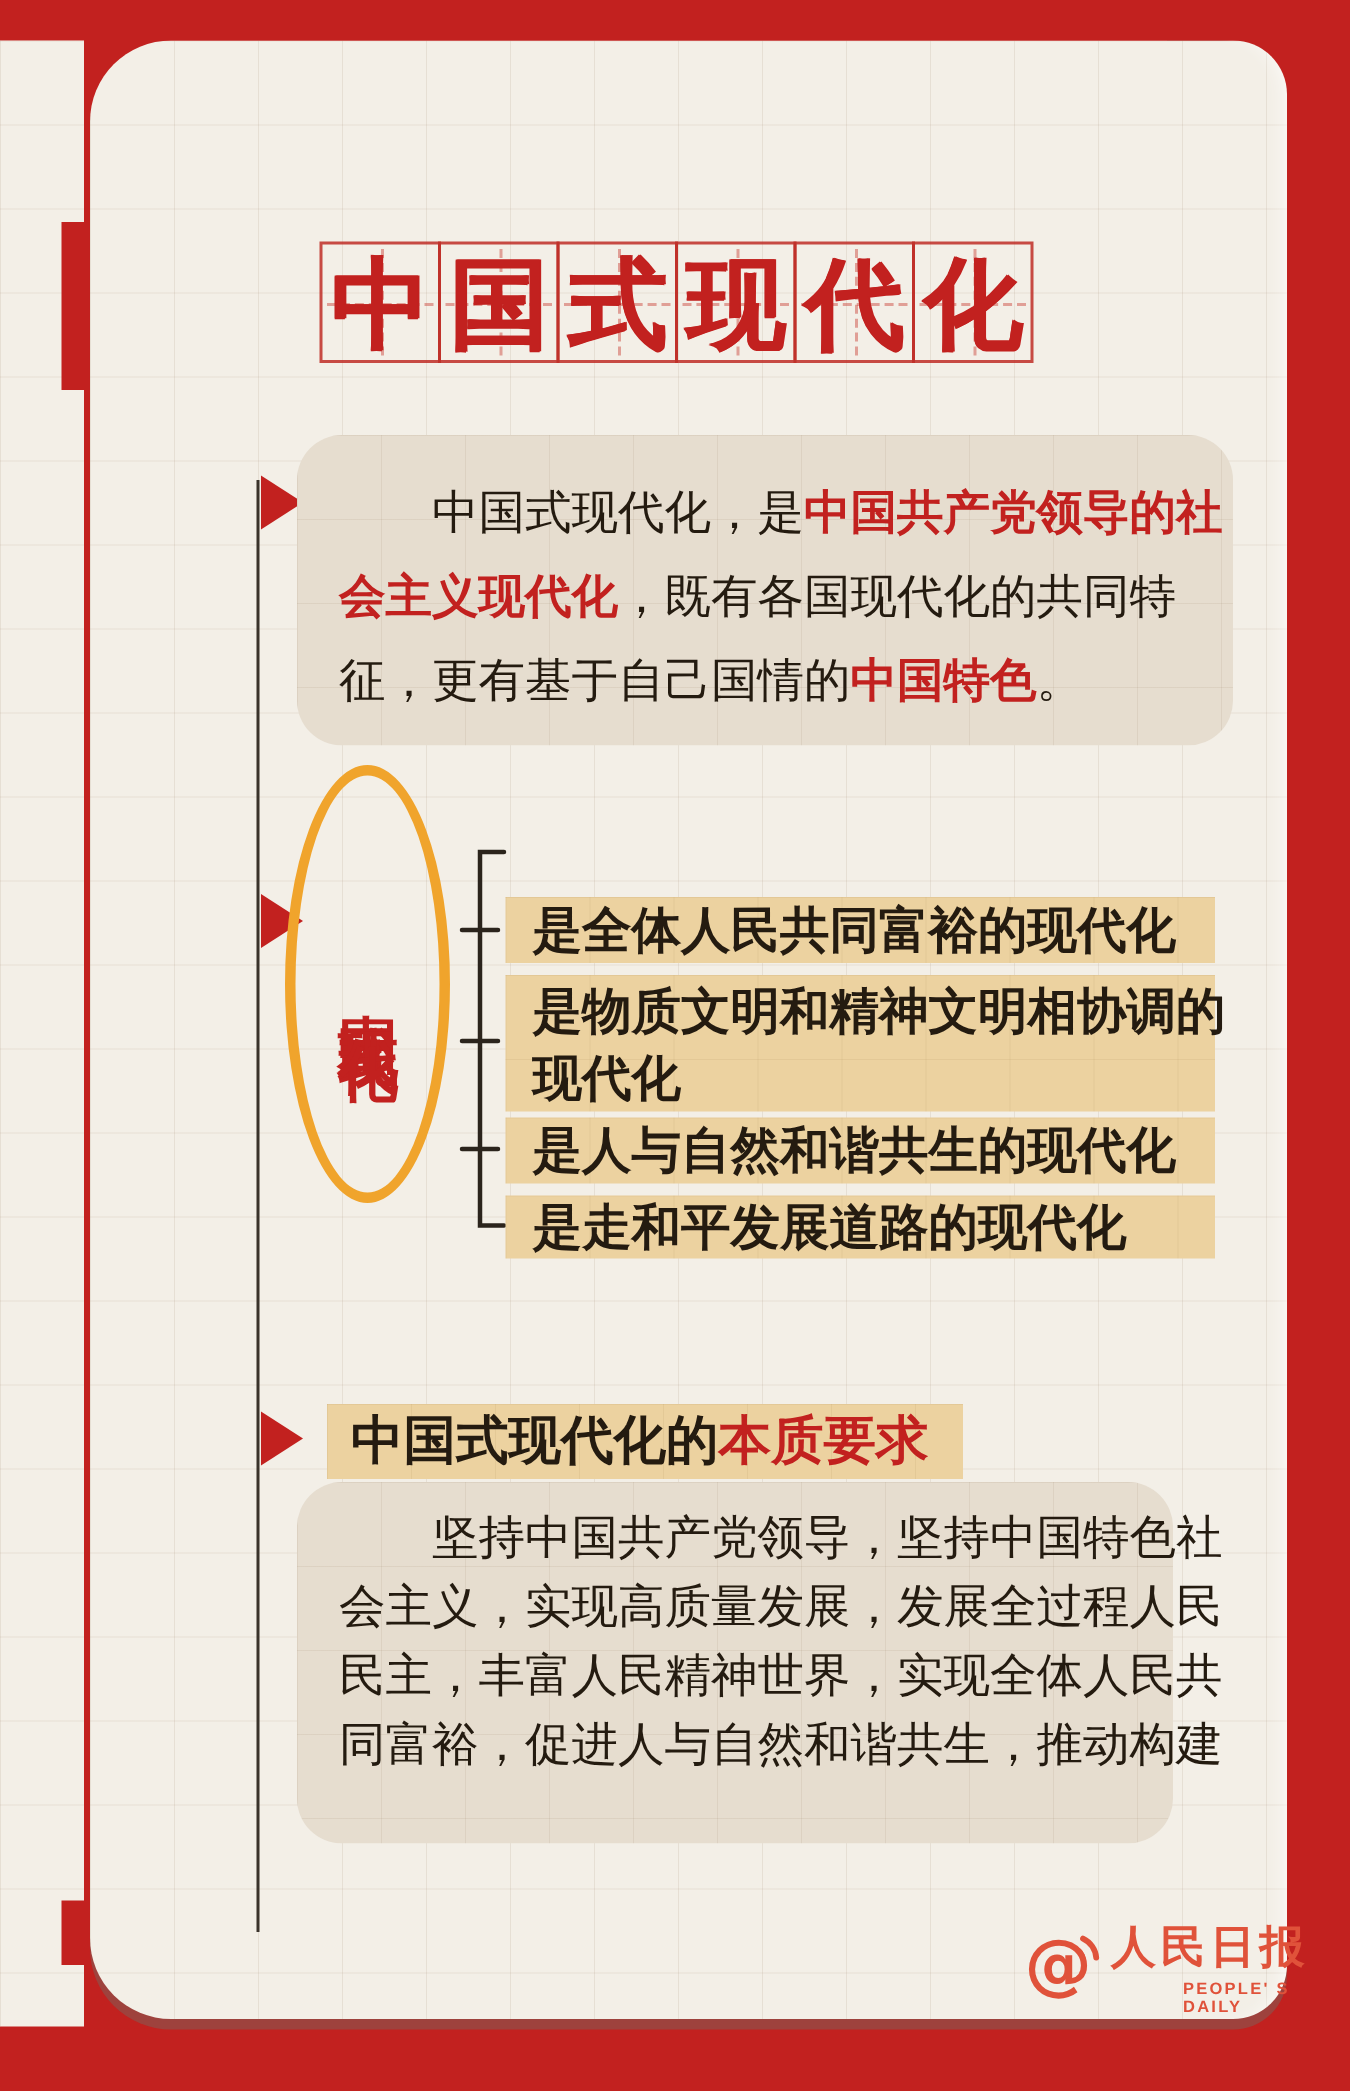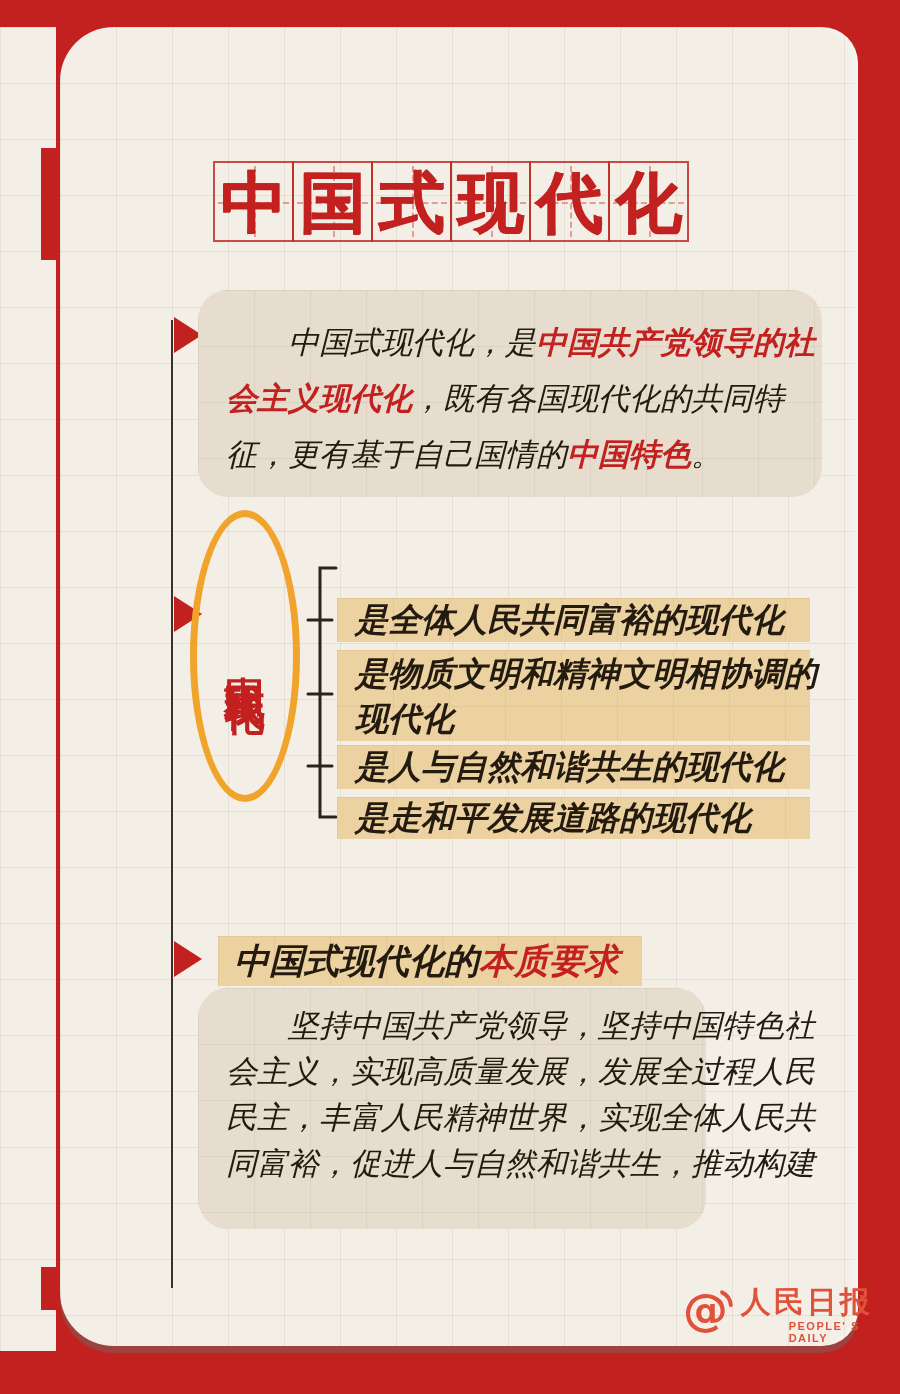--- a/index.html
+++ b/index.html
@@ -51,23 +51,23 @@
          text-shadow:1px 0 0 var(--red),0 1px 0 var(--red);line-height:1;}
 
   .card{position:absolute;background-color:var(--beige);border-radius:30px;
         background-image:
           linear-gradient(rgba(150,125,95,0.12) 1px, transparent 1px),
           linear-gradient(90deg, rgba(150,125,95,0.12) 1px, transparent 1px);
         background-size:56px 56px;
         color:var(--ink);}
   .intro-card{left:198px;top:290px;width:624px;height:207px;padding:24px 14px 0 28px;
               font-size:31px;line-height:56px;}
-  .essence-card{left:198px;top:988px;width:508px;height:241px;padding:14px 14px 0 28px;
+  .essence-card{left:198px;top:988px;width:584px;height:241px;padding:14px 14px 0 28px;
                 font-size:31px;line-height:46px;}
-  .seglines div{white-space:nowrap;font-style:italic;}
+  .seglines div{white-space:nowrap;}
   .indent-first div:first-child{text-indent:2em;}
   .red-text{color:var(--red);font-weight:700;}
 
   
   .oval{position:absolute;left:190px;top:510px;width:110px;height:292px;
         border:7px solid var(--orange);border-radius:50%;
         display:flex;align-items:center;justify-content:center;}
   .oval-label{writing-mode:vertical-rl;font-size:40px;font-weight:700;color:var(--red);
               letter-spacing:4px;line-height:1;}
   .bracket-svg{position:absolute;left:300px;top:550px;}
@@ -87,21 +87,21 @@
         background-color:var(--tan);
         background-image:linear-gradient(rgba(150,115,60,0.10) 1px, transparent 1px),
                          linear-gradient(90deg, rgba(150,115,60,0.10) 1px, transparent 1px);
         background-size:56px 56px;
         padding-left:16px;font-size:35px;font-weight:700;color:var(--ink);line-height:50px;}
   .essence-heading div{white-space:nowrap;}
 
   
   .brand-logo{position:absolute;left:682px;top:1280px;display:flex;align-items:flex-start;}
   .logo-text{margin-left:4px;margin-top:6px;}
-  .logo-cn{font-family:Liberation Serif, serif;font-size:30px;font-weight:700;
+  .logo-cn{font-family:Liberation Mono, monospace;font-size:30px;font-weight:700;
            color:var(--logo);letter-spacing:3px;line-height:1.05;}
   .logo-en{font-family:"Liberation Sans","DejaVu Sans",sans-serif;font-size:11px;font-weight:700;
            color:var(--logo);letter-spacing:1.5px;margin-top:2px;margin-left:48px;}
 </style>
 </head>
 <body>
 
 <div class="poster">
 
   <div class="page-back gridded"></div>

